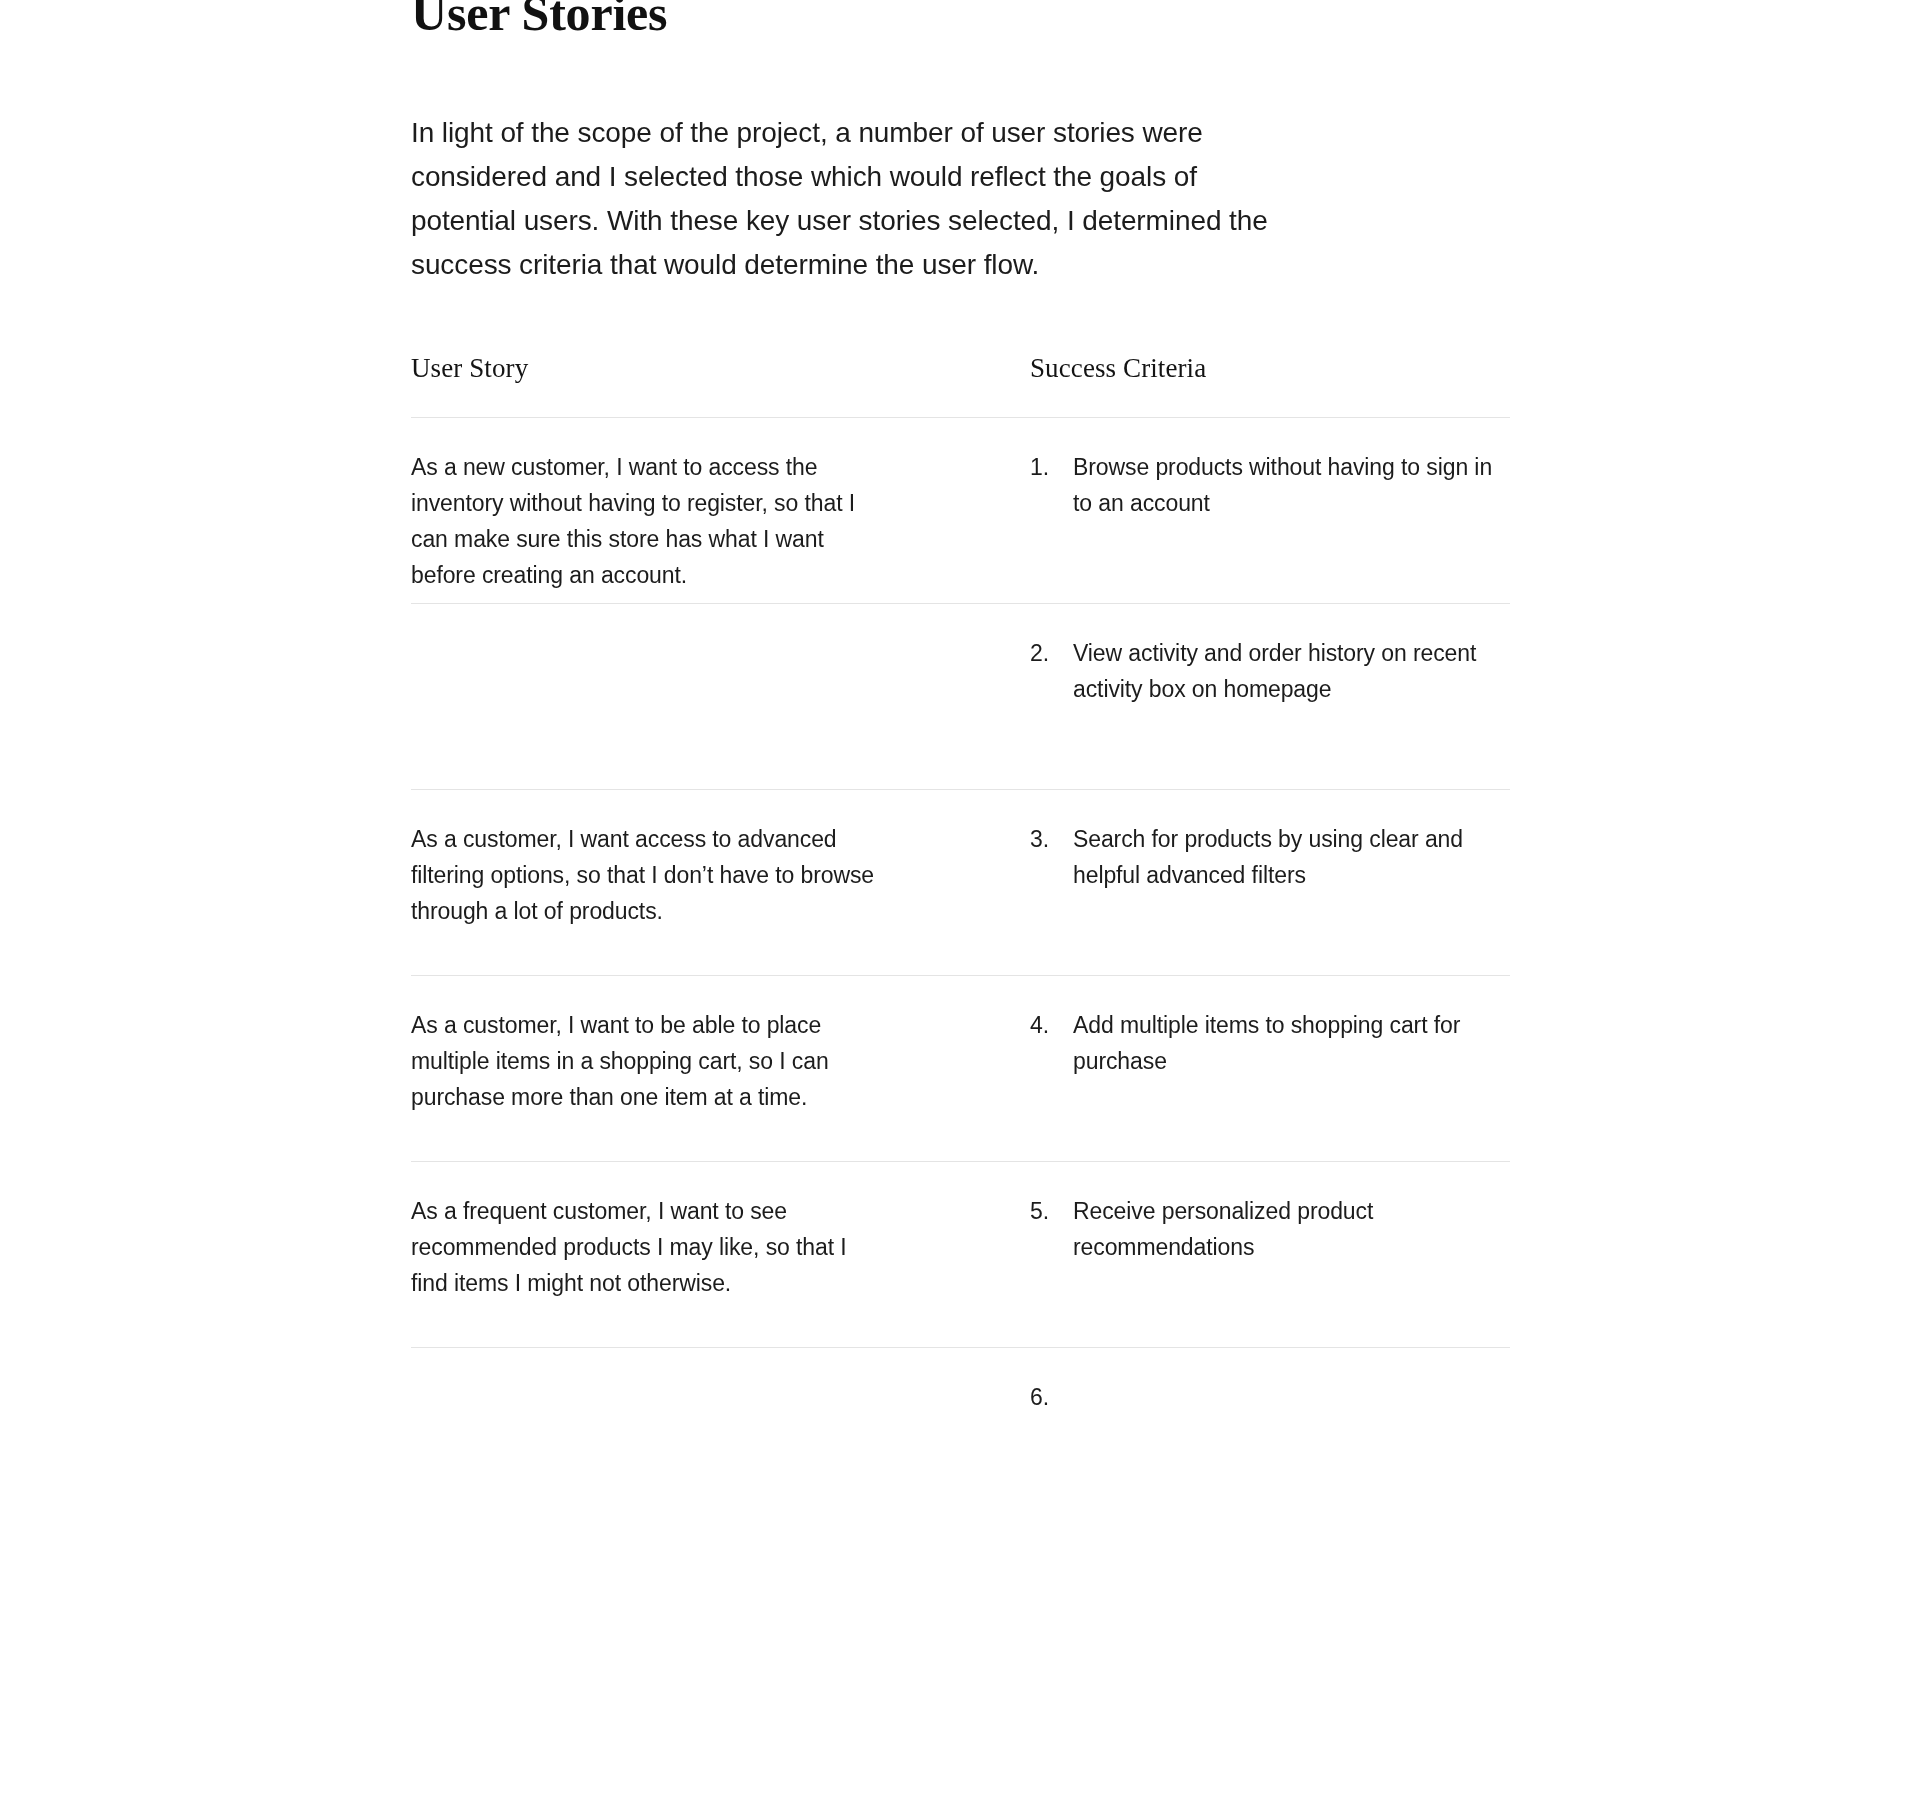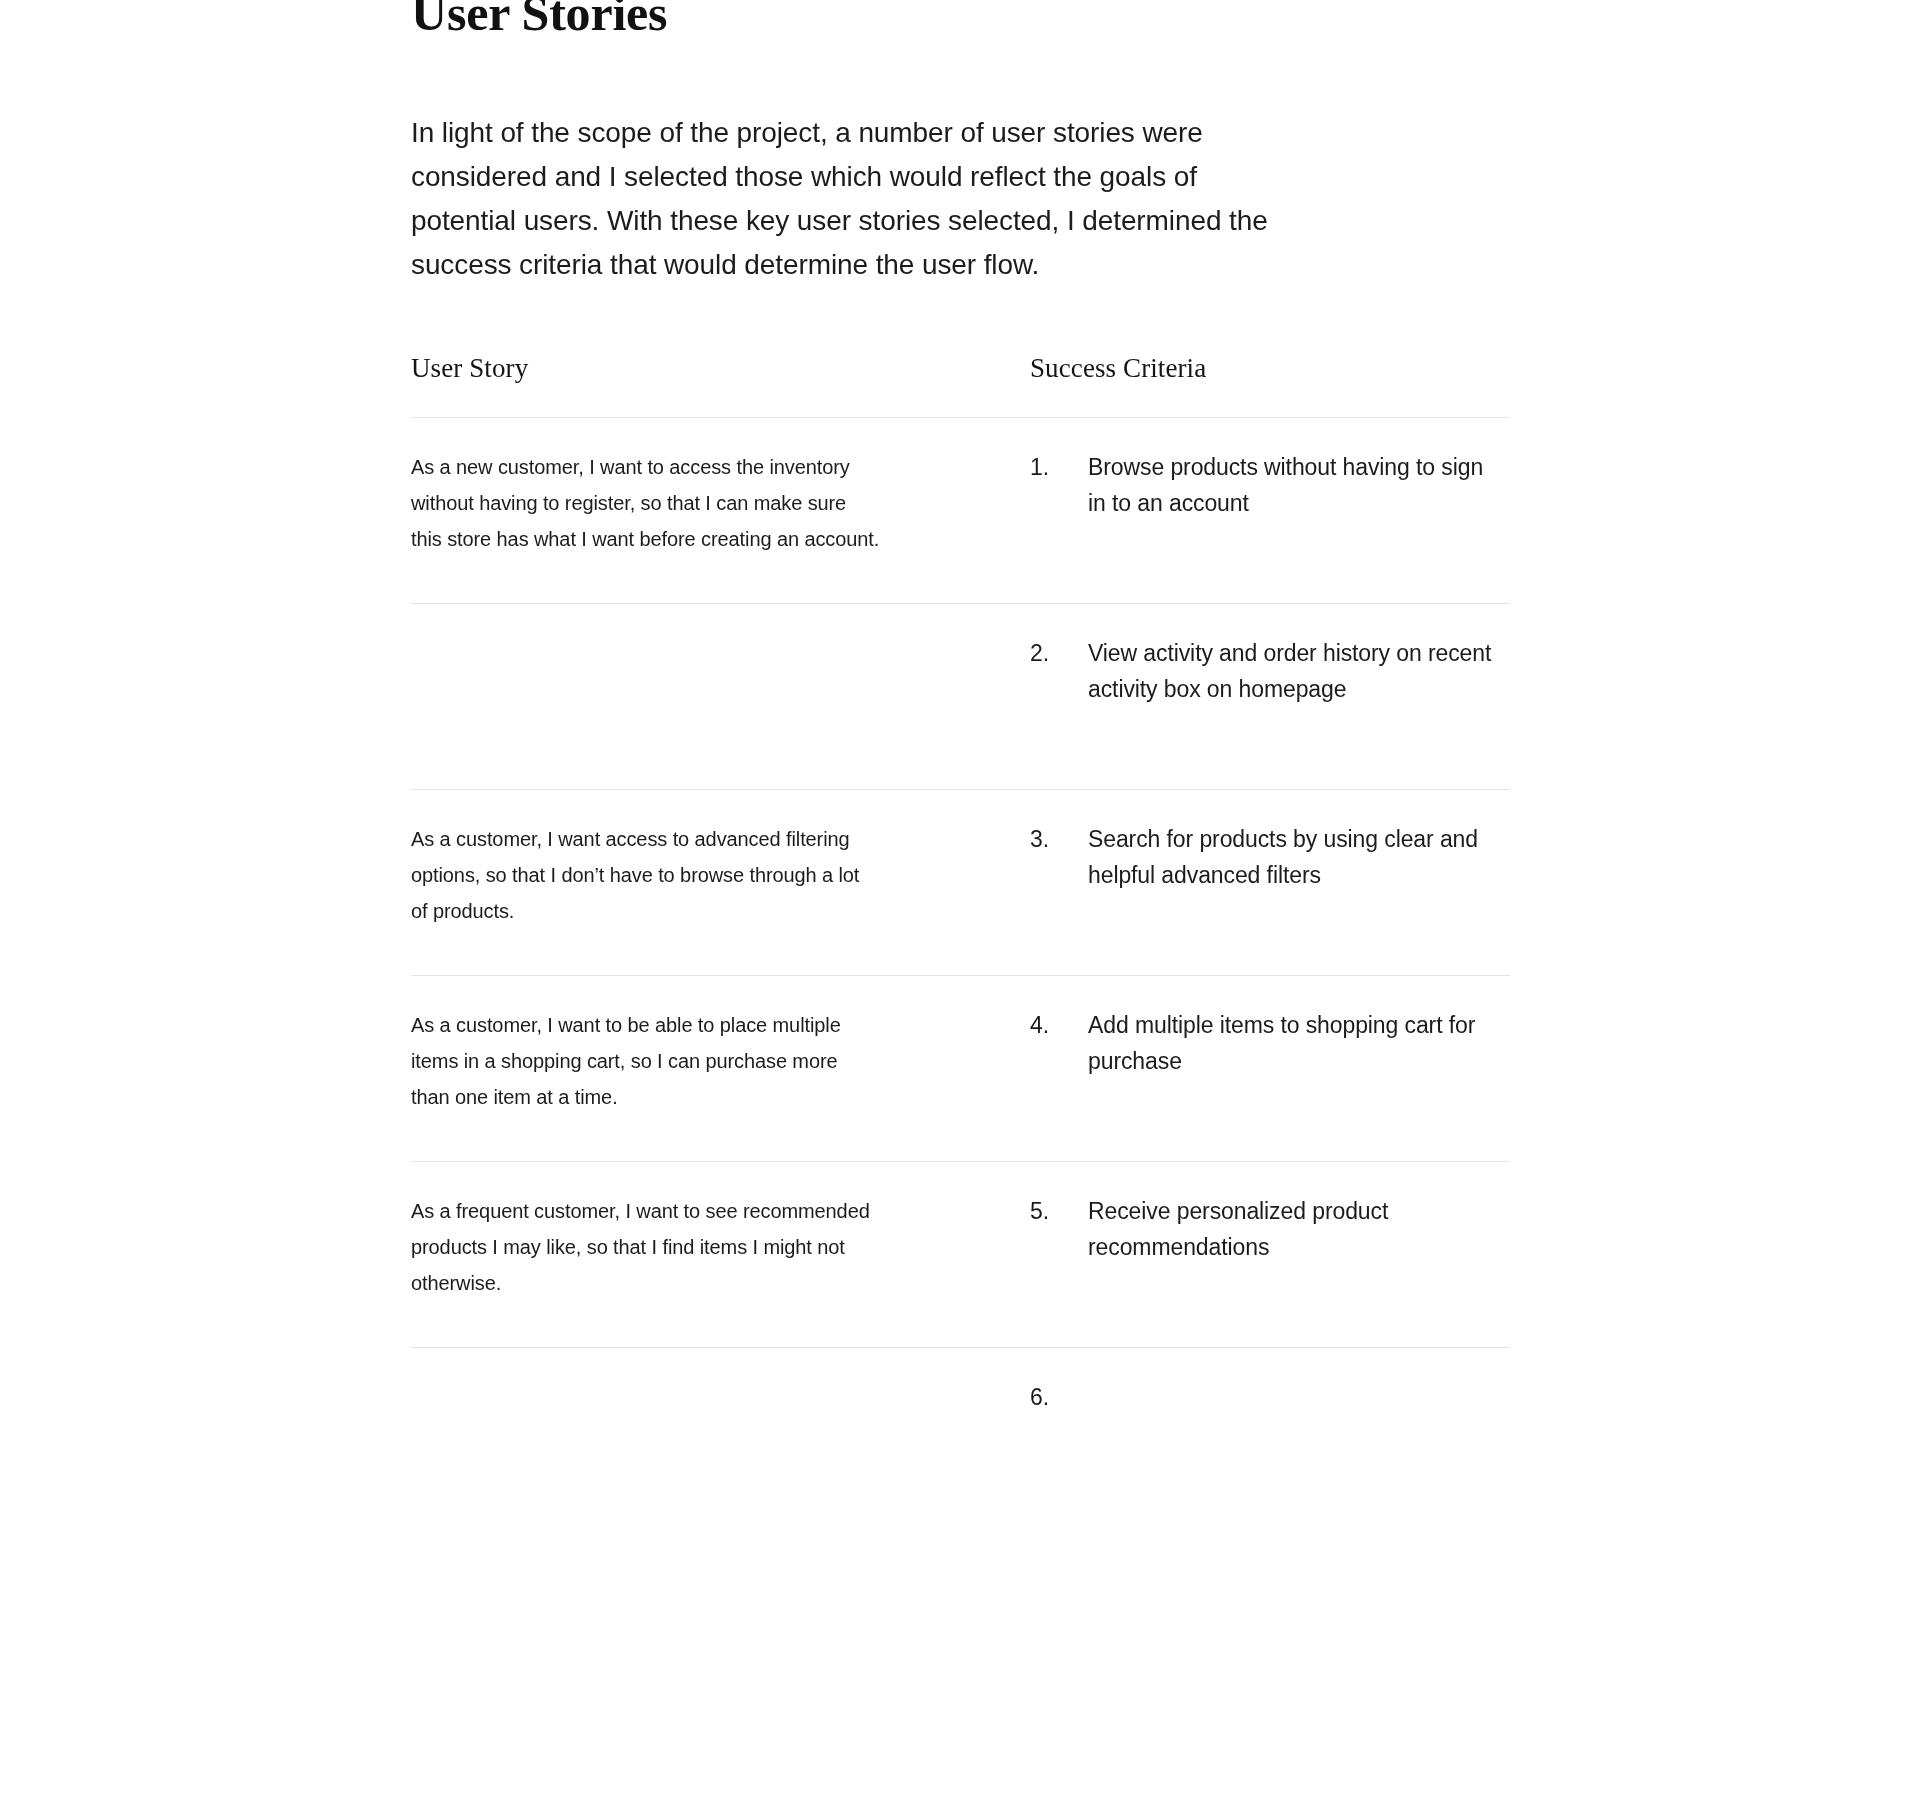--- a/index.html
+++ b/index.html
@@ -90,21 +90,21 @@
     position: relative;
     padding-top: 31px;
     min-height: 154px;
     box-sizing: border-box;
   }
   .cell-story {
     position: absolute;
     left: 0;
     top: 31px;
     width: 470px;
-    font-size: 20px;
+    font-size: 23px;
     line-height: 36px;
     color: #1c1c1c;
     letter-spacing: -0.1px;
   }
   .cell-criteria {
     position: absolute;
     left: 619px;
     top: 31px;
     width: 470px;
     font-size: 23px;
@@ -116,21 +116,21 @@
     position: absolute;
     left: 0;
     top: 0;
     width: 44px;
     font-size: 23px;
     line-height: 36px;
     color: #1c1c1c;
   }
   .crit-text {
     display: block;
-    margin-left: 58px;
+    margin-left: 43px;
   }
 </style>
 </head>
 <body>
 
 <div class="page">
   <div class="content">
 
     <h1 class="page-title">User Stories</h1>
 

